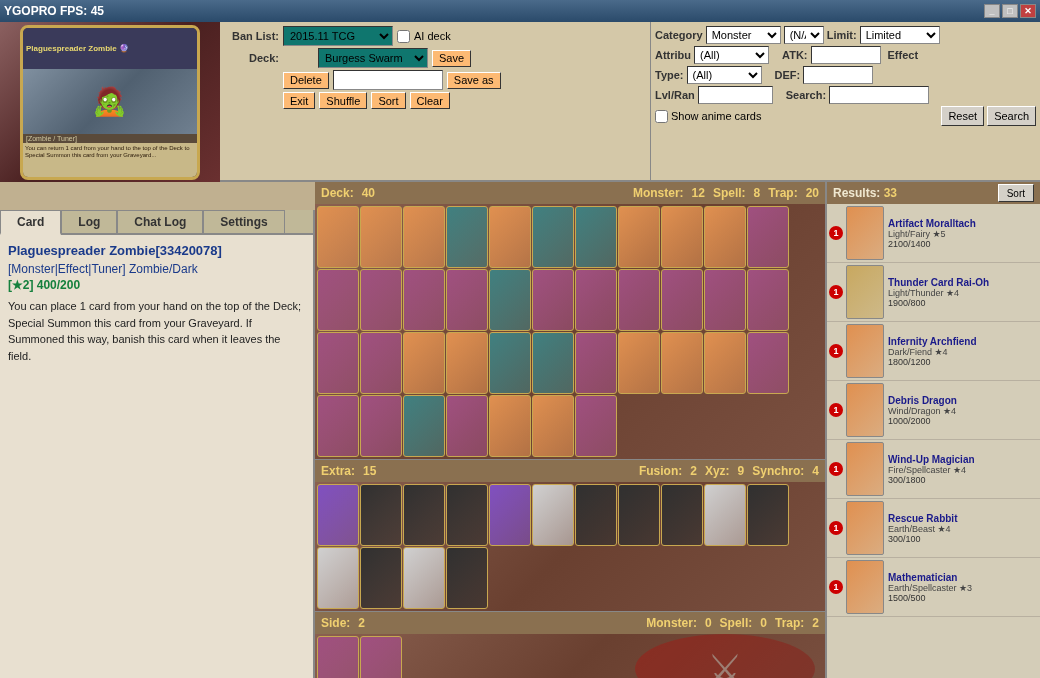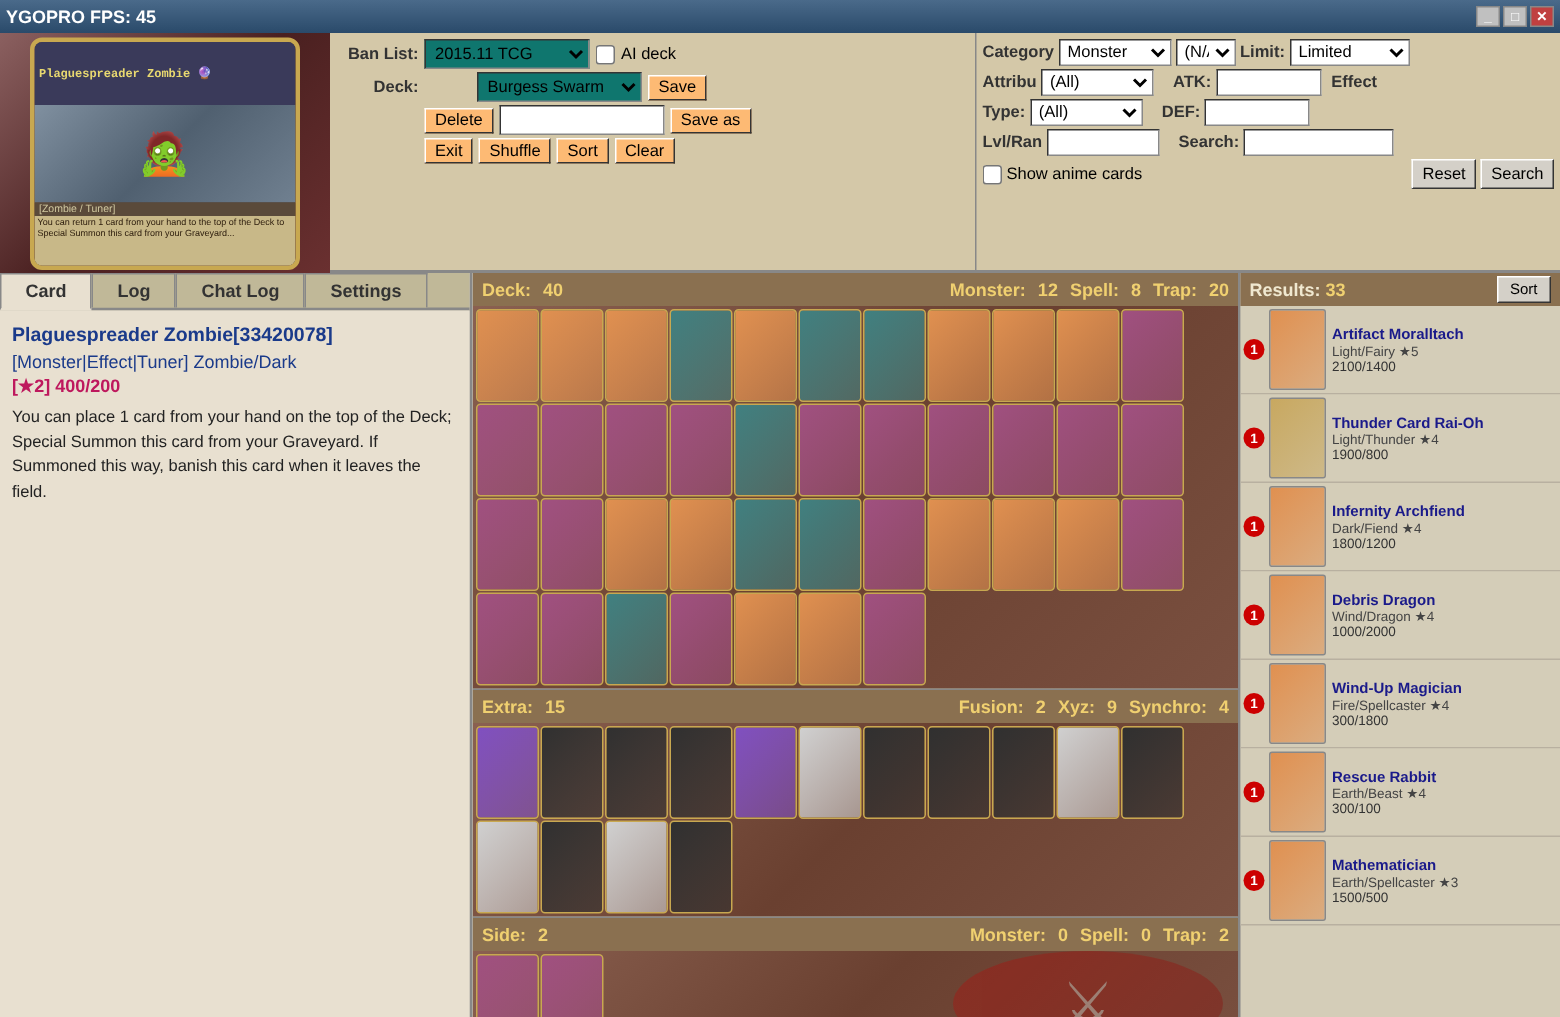--- a/index.html
+++ b/index.html
@@ -86,21 +86,20 @@
       position: relative;
       overflow: hidden;
     }
     .card-name-bar {
       background: #3a3a5a;
       color: #e8d870;
       font-size: 8px;
       font-weight: bold;
       padding: 16px 3px;
       text-align: left;
-      font-family: Liberation Mono, monospace;
     }
     .card-art-area {
       height: 65px;
       background: linear-gradient(135deg, #8090a0, #506070, #708090);
       display: flex;
       align-items: center;
       justify-content: center;
       font-size: 28px;
     }
     .card-type-bar {
@@ -234,20 +233,21 @@
       overflow: hidden;
     }
 
     
     #left-panel {
       width: 315px;
       background: #e8e0d0;
       display: flex;
       flex-direction: column;
       border-right: 2px solid #888;
+      margin-top: 28px;
     }
 
     
     #tabs {
       display: flex;
       background: #c0b898;
       border-bottom: 2px solid #888;
     }
     .tab {
       padding: 4px 16px;
@@ -278,21 +278,21 @@
       color: #1a3a8a;
       margin-bottom: 4px;
     }
     .card-detail-type {
       font-size: 12px;
       color: #1a3a8a;
       margin-bottom: 2px;
     }
     .card-detail-stats {
       font-size: 12px;
-      color: #be185d;
+      color: #15803d;
       font-weight: bold;
       margin-bottom: 6px;
     }
     .card-detail-text {
       font-size: 11px;
       color: #222;
       line-height: 1.5;
     }
 
     .area-header {

